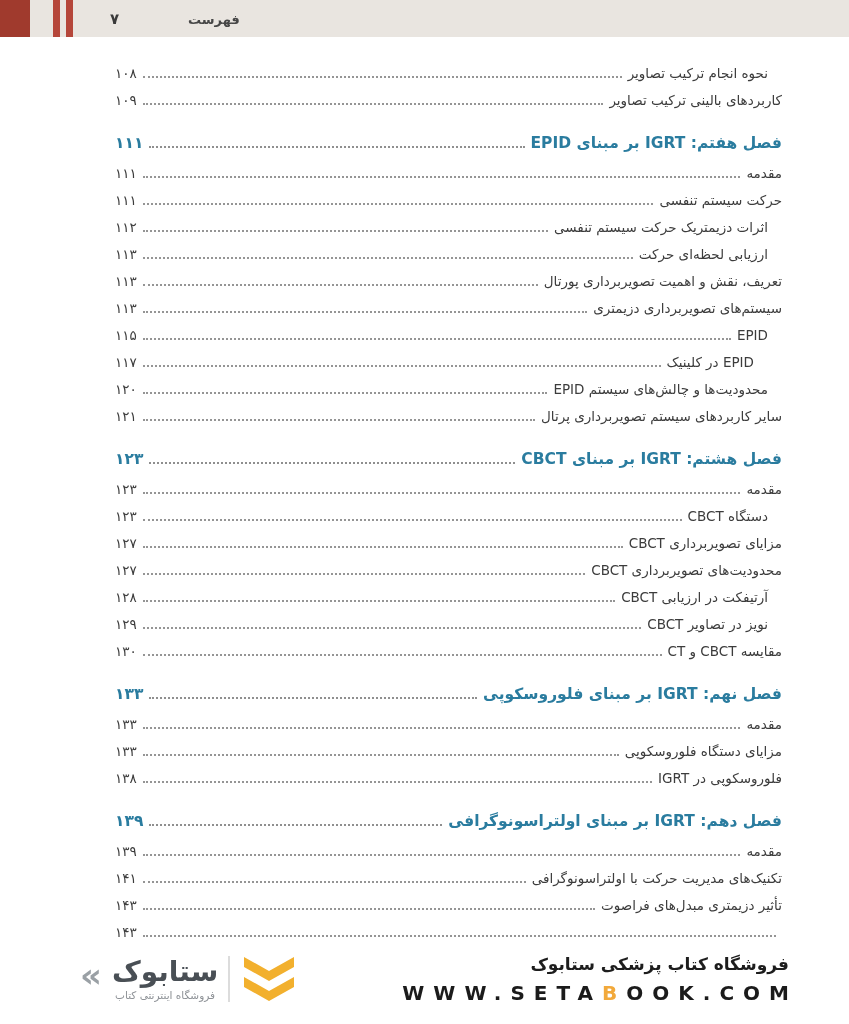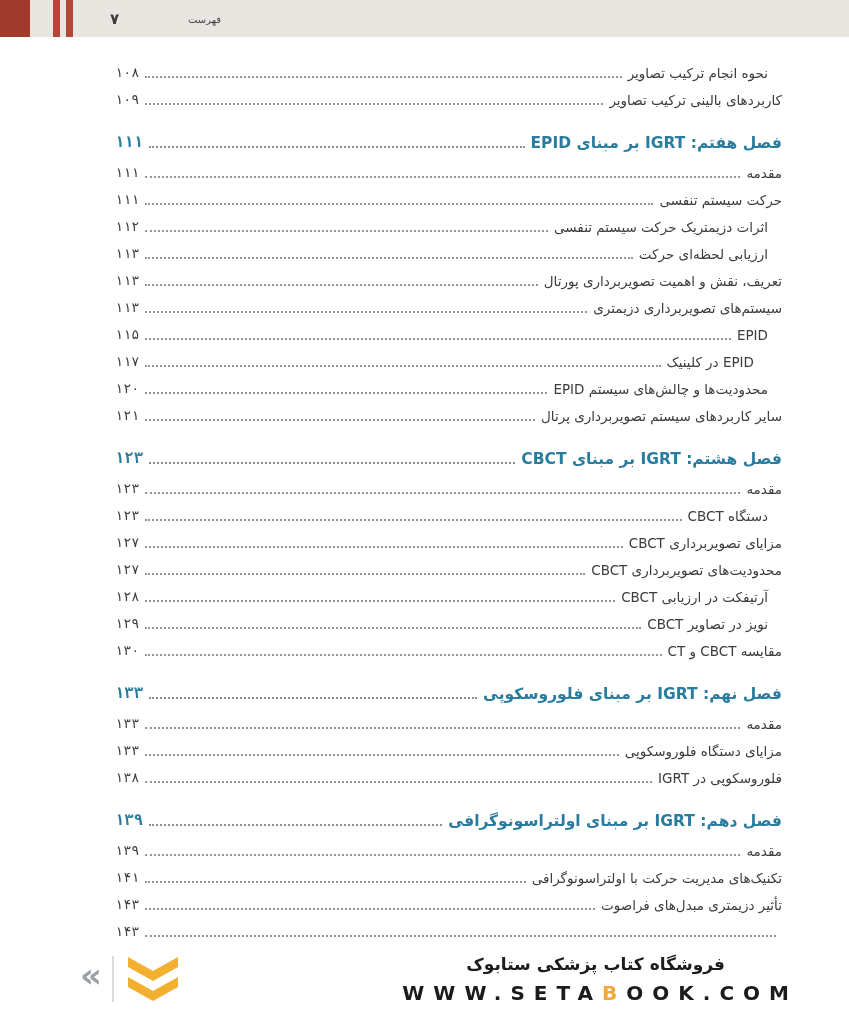--- a/index.html
+++ b/index.html
@@ -29,36 +29,36 @@
     background: var(--accent-red, #b5463a);
   }
   .stripe-1 { left: 53px; }
   .stripe-2 { left: 66px; }
   .topbar-pagenum {
     position: absolute; left: 110px; top: 50%; transform: translateY(-50%);
     font-size: 15px; font-weight: bold; color: #3a3a3a;
   }
   .topbar-title {
     position: absolute; left: 188px; top: 50%; transform: translateY(-50%);
-    font-size: 10px; font-weight: normal; color: #474747;
+    font-size: 13px; font-weight: bold; color: #474747;
   }
 
   
   .toc {
     direction: rtl;
     margin: 22px 67px 0 115px;
     flex: 1 1 auto; min-height: 0; overflow: hidden;
   }
   .toc-row {
     display: flex; align-items: flex-end;
     height: 27px; padding-bottom: 3px;
     font-size: 13.5px; color: var(--text-color, #3c3c3c);
   }
   .toc-row .label { white-space: nowrap; line-height: 1.3; }
-  .toc-row .pg    { white-space: nowrap; line-height: 1.3; font-family: Liberation Mono, monospace; }
+  .toc-row .pg    { white-space: nowrap; line-height: 1.3; }
   .toc-row .dots {
     flex: 1 1 auto; min-width: 18px;
     margin: 0 6px 5px 6px;
     border-bottom: 2px dotted var(--dots-color, #959595);
   }
   .toc-heading {
     height: 30px; margin: 13px 0 3px 0;
     font-weight: bold; font-size: 15.5px;
     color: var(--heading-blue, #2a7c9f);
   }
@@ -82,21 +82,21 @@
     font-size: 28px; font-weight: bold; color: var(--logo-gray, #494f55);
     line-height: 1.1;
   }
   .logo-subtitle {
     font-size: 10.5px; color: var(--subtitle-gray, #8d9196); margin-top: 2px;
     letter-spacing: 0.5px;
   }
   .logo-divider { width: 2px; height: 46px; background: #dcdcdc; }
   .logo-chevrons { display: block; }
 
-  .brand { text-align: center; }
+  .brand { text-align: right; }
   .store-name {
     direction: rtl;
     font-size: 17px; font-weight: bold; color: #1d1d1d; margin-bottom: 7px;
   }
   .site-url {
     font-size: 20px; font-weight: bold; color: var(--url-black, #1b1b1b);
     letter-spacing: 9px; white-space: nowrap; margin-right: -9px;
   }
   .site-url .accent { color: var(--footer-orange, #f2a93b); }
 </style>
@@ -271,20 +271,24 @@
         <div class="toc-row">
           <span class="dots"></span>
           <span class="pg">۱۴۳</span>
         </div>
       </section>
     </main>
 
   <footer class="footer">
     <div class="logo">
       <span class="logo-guillemet">«</span>
+      <div class="logo-stack">
+        <div class="logo-wordmark">ستابوک</div>
+        <div class="logo-subtitle">فروشگاه اینترنتی کتاب</div>
+      </div>
       <span class="logo-divider"></span>
       <svg class="logo-chevrons" width="58" height="48" viewBox="0 0 58 48" aria-hidden="true">
         <path d="M4 2 L29 16 L54 2 L54 12 L29 26 L4 12 Z" fill="#f2b02e"></path>
         <path d="M4 22 L29 36 L54 22 L54 32 L29 46 L4 32 Z" fill="#f2b02e"></path>
       </svg>
     </div>
     <div class="brand">
       <div class="store-name">فروشگاه کتاب پزشکی ستابوک</div>
       <div class="site-url" dir="ltr"><span>WWW.SETA</span><span class="accent">B</span><span>OOK.COM</span></div>
     </div>

